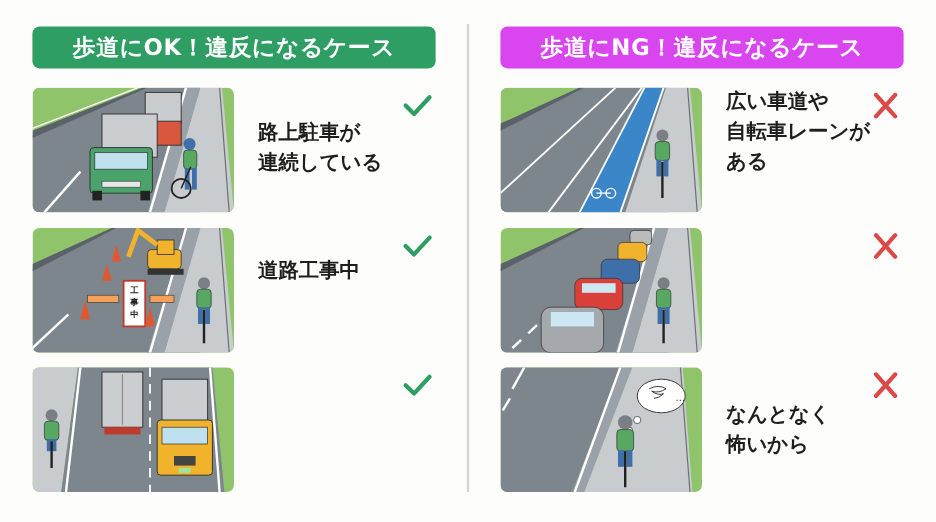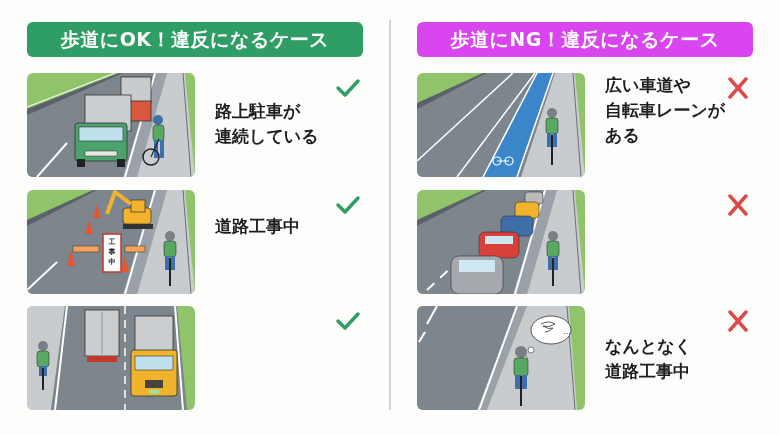--- a/index.html
+++ b/index.html
@@ -234,20 +234,20 @@
       <text x="146" y="28" font-size="8" fill="#333" font-family="DejaVu Sans, sans-serif">…</text>
 
       <circle cx="104" cy="46" r="6" fill="#7a7f85"></circle>
       <rect x="97" y="52" width="14" height="18" rx="3" fill="#57a860" stroke="#333" stroke-width="0.6"></rect>
       <rect x="98" y="69" width="5" height="14" fill="#3e6fa8"></rect>
       <rect x="105" y="69" width="5" height="14" fill="#3e6fa8"></rect>
       <line x1="104" y1="70" x2="104" y2="100" stroke="#222" stroke-width="2"></line>
     </svg>
   </div>
   <div class="caption" style="top:28px;">なんとなく
-道路工事中</div>
+怖いから</div>
   <div class="mark">
     <svg viewBox="0 0 26 22">
         <line x1="5" y1="2" x2="21" y2="20" stroke="#dc4a48" stroke-width="3.5" stroke-linecap="round"></line>
         <line x1="21" y1="2" x2="5" y2="20" stroke="#dc4a48" stroke-width="3.5" stroke-linecap="round"></line>
       </svg>
   </div>
 </div>
 
 </body></html>

